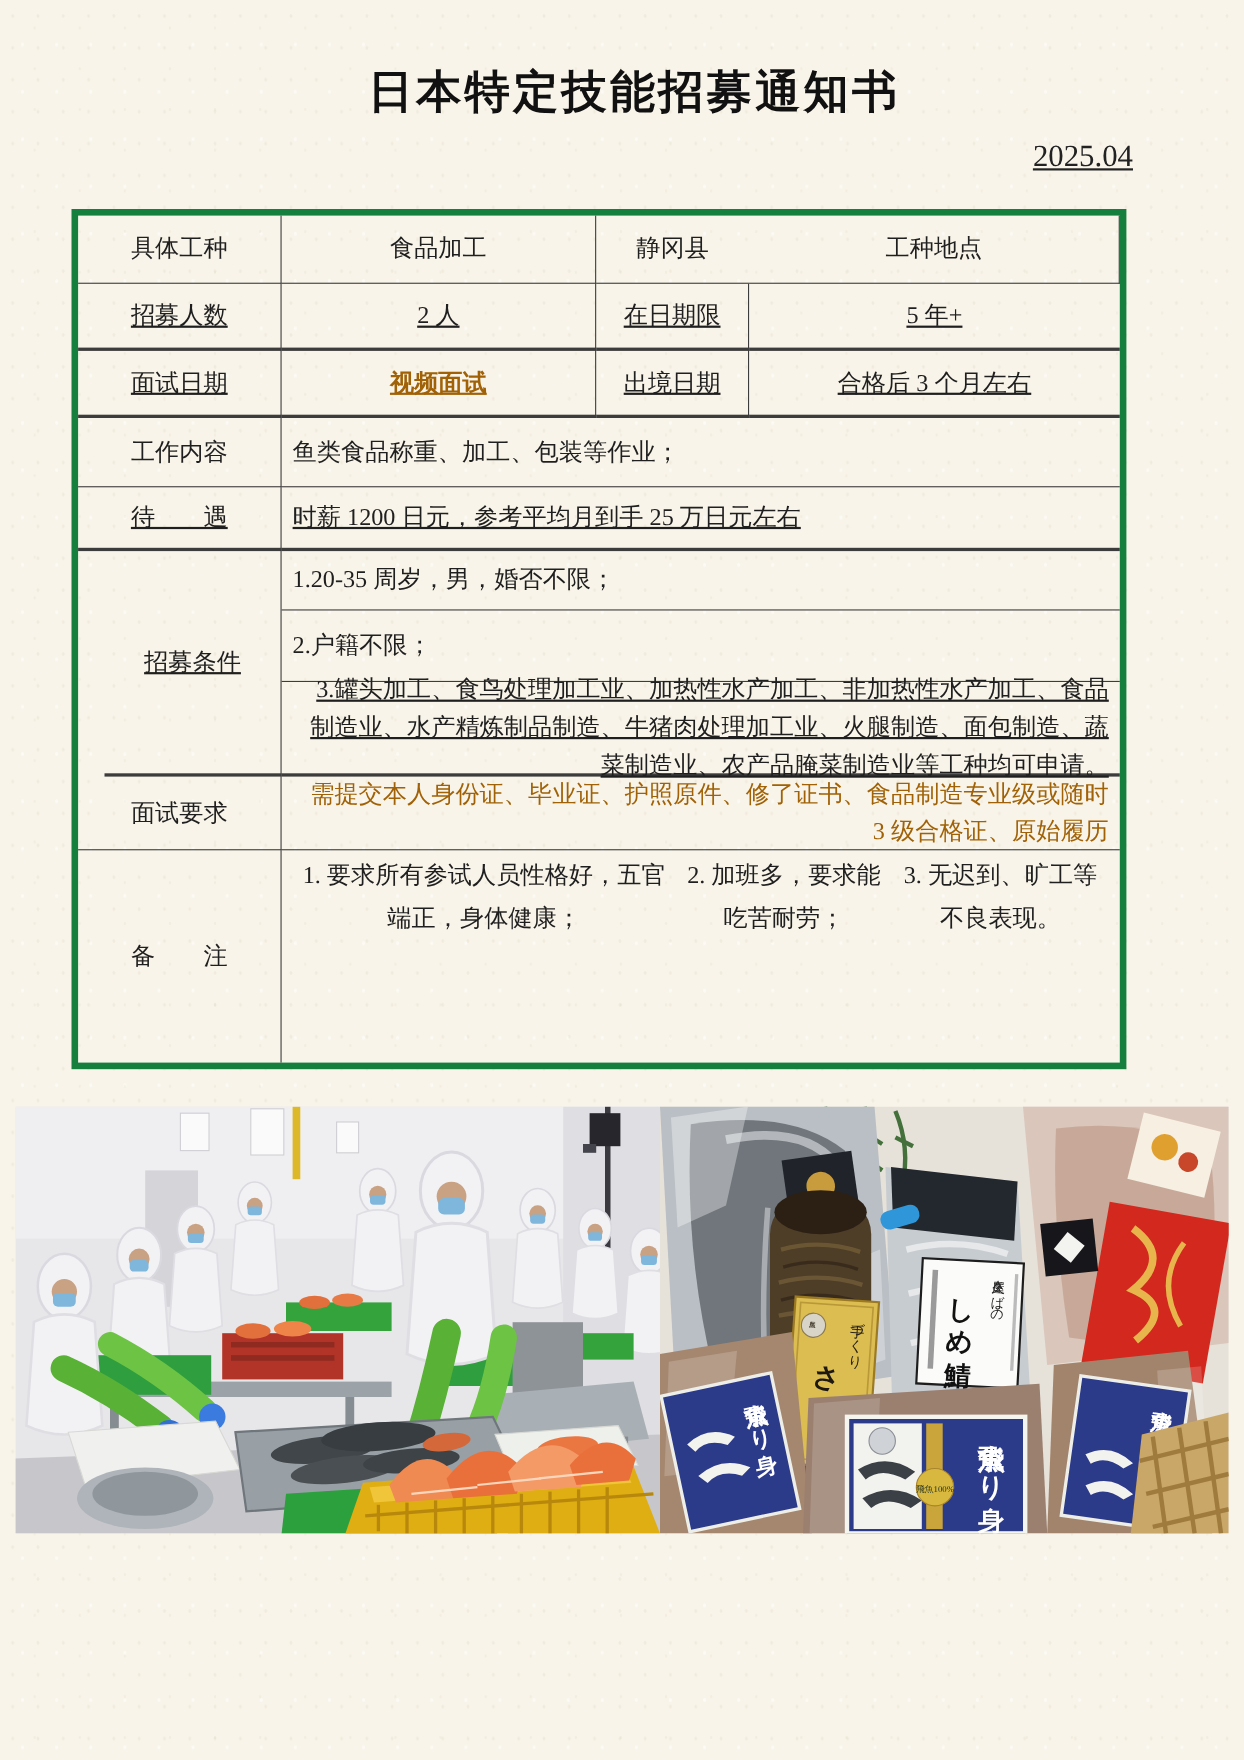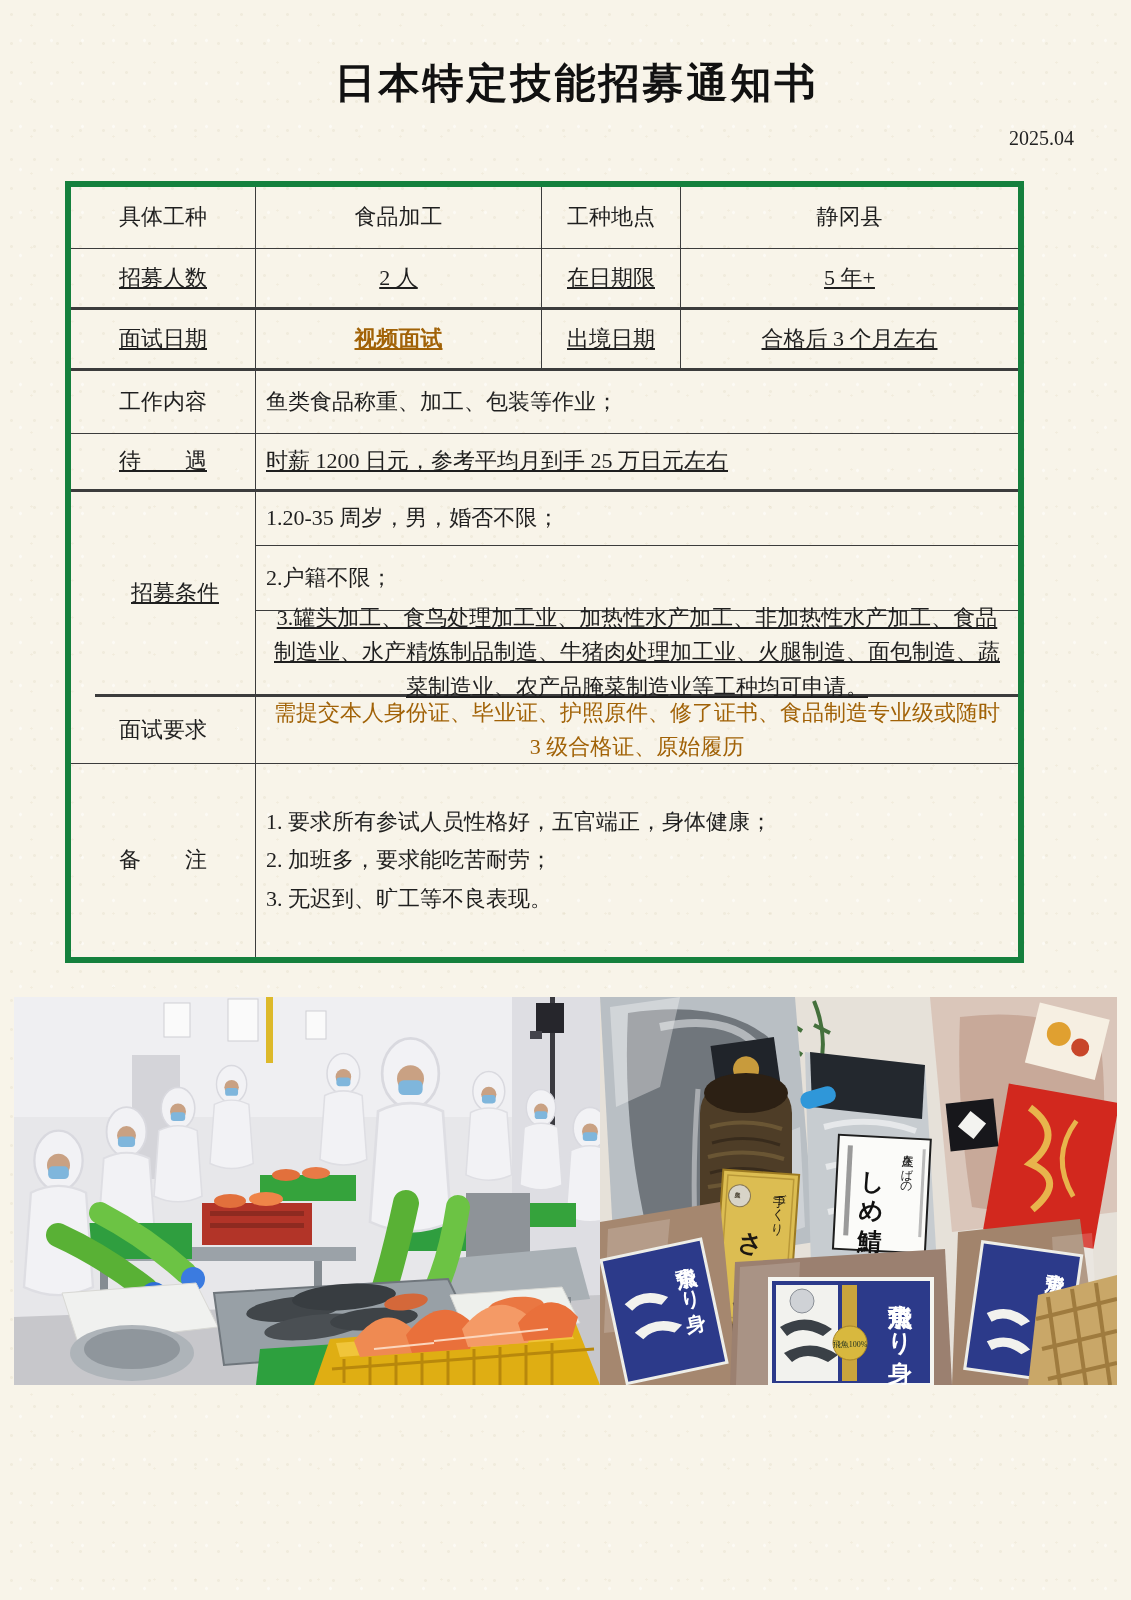--- a/index.html
+++ b/index.html
@@ -19,24 +19,25 @@
   .page-title{
     padding-top:56px;
     text-align:center;
     font-size:41px;
     font-weight:bold;
     letter-spacing:3px;
     color:#111;
     padding-left:22px;
   }
   .doc-date{
-    margin:16px 57px 0 65px;
+    margin:16px 101px 0 65px;
     text-align:right;
-    font-size:20px;
+    font-size:28px;
     color:#222;
+    text-decoration:underline;
   }
   .tbl{
     display:grid;
     grid-template-columns:185px 286px 139px 337px;
     grid-template-rows:62px 61px 61px 63px 58px 54px 65px 86px 67px 193px;
     margin:31px 0 0 65px;
     width:947px;
     border:6px solid #15803d;
     box-sizing:content-box;
     font-size:22px;
@@ -45,50 +46,50 @@
     border-right:1.5px solid #3c3c3c;
     border-bottom:1.5px solid #3c3c3c;
     display:flex;
     align-items:center;
     justify-content:center;
     text-align:center;
     padding:4px 10px;
     box-sizing:border-box;
     line-height:1.55;
   }
-  .cell.leftal{justify-content:flex-start;text-align:center;}
+  .cell.leftal{justify-content:flex-start;text-align:right;}
   .cell.lastcol{border-right:none;}
   .cell.lastrow{border-bottom:none;}
   .cell.thick{border-bottom-width:3px;text-decoration:underline;}
   .span3{grid-column:2/5;}
   .condlabel{grid-row:6/9;grid-column:1;margin-left:24px;}
   .red{color:#a16207;}
   .bold{font-weight:bold;}
-  .notes{flex-direction:column;align-items:flex-start;justify-content:center;}
+  .notes{flex-direction:row;align-items:flex-start;justify-content:center;}
   .notes div{line-height:1.75;}
   .photos{
     display:flex;
     margin:34px 0 0 14px;
   }
   .photos svg{display:block;}
   svg text{font-family:"Liberation Serif","DejaVu Serif",serif;}
   .vtext{writing-mode:vertical-rl;text-orientation:upright;}
 </style>
 </head>
 <body>
 
 <div class="page-title">日本特定技能招募通知书</div>
 <div class="doc-date">2025.04</div>
 
 <div class="tbl">
 
   <div class="cell">具体工种</div>
   <div class="cell">食品加工</div>
+  <div class="cell lastcol">静冈县</div>
   <div class="cell">工种地点</div>
-  <div class="cell lastcol">静冈县</div>
 
   <div class="cell thick">招募人数</div>
   <div class="cell thick">2 人</div>
   <div class="cell thick">在日期限</div>
   <div class="cell thick lastcol">5 年+</div>
 
   <div class="cell thick">面试日期</div>
   <div class="cell thick red bold">视频面试</div>
   <div class="cell thick">出境日期</div>
   <div class="cell thick lastcol">合格后 3 个月左右</div>

